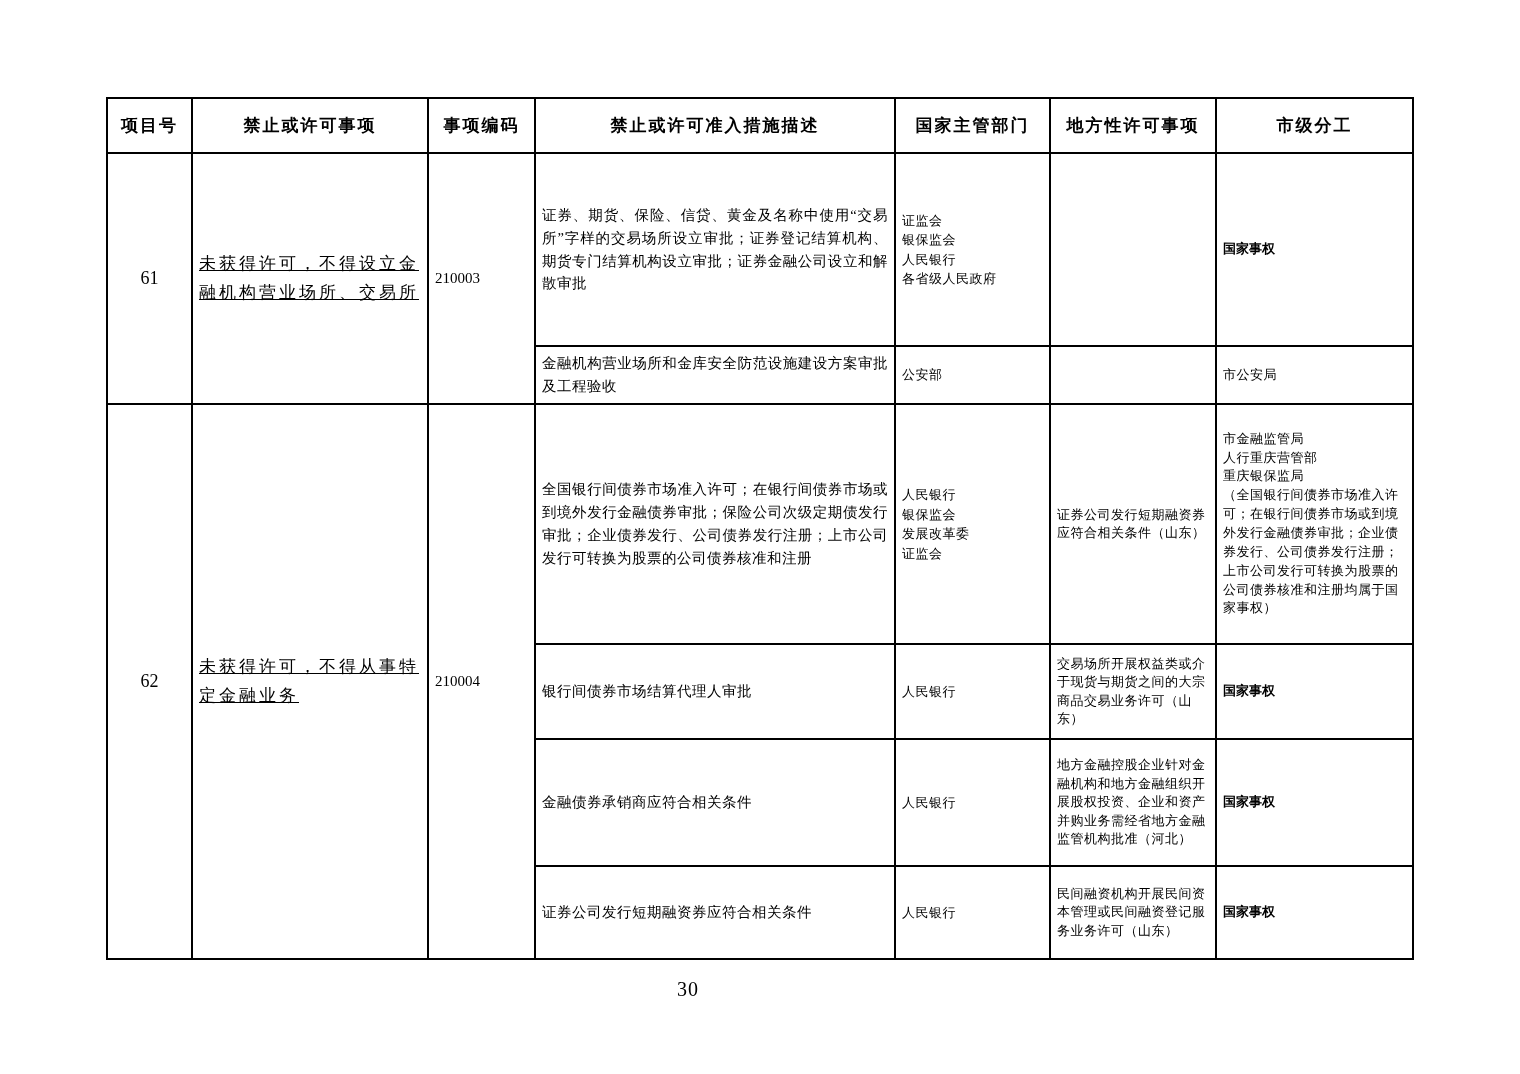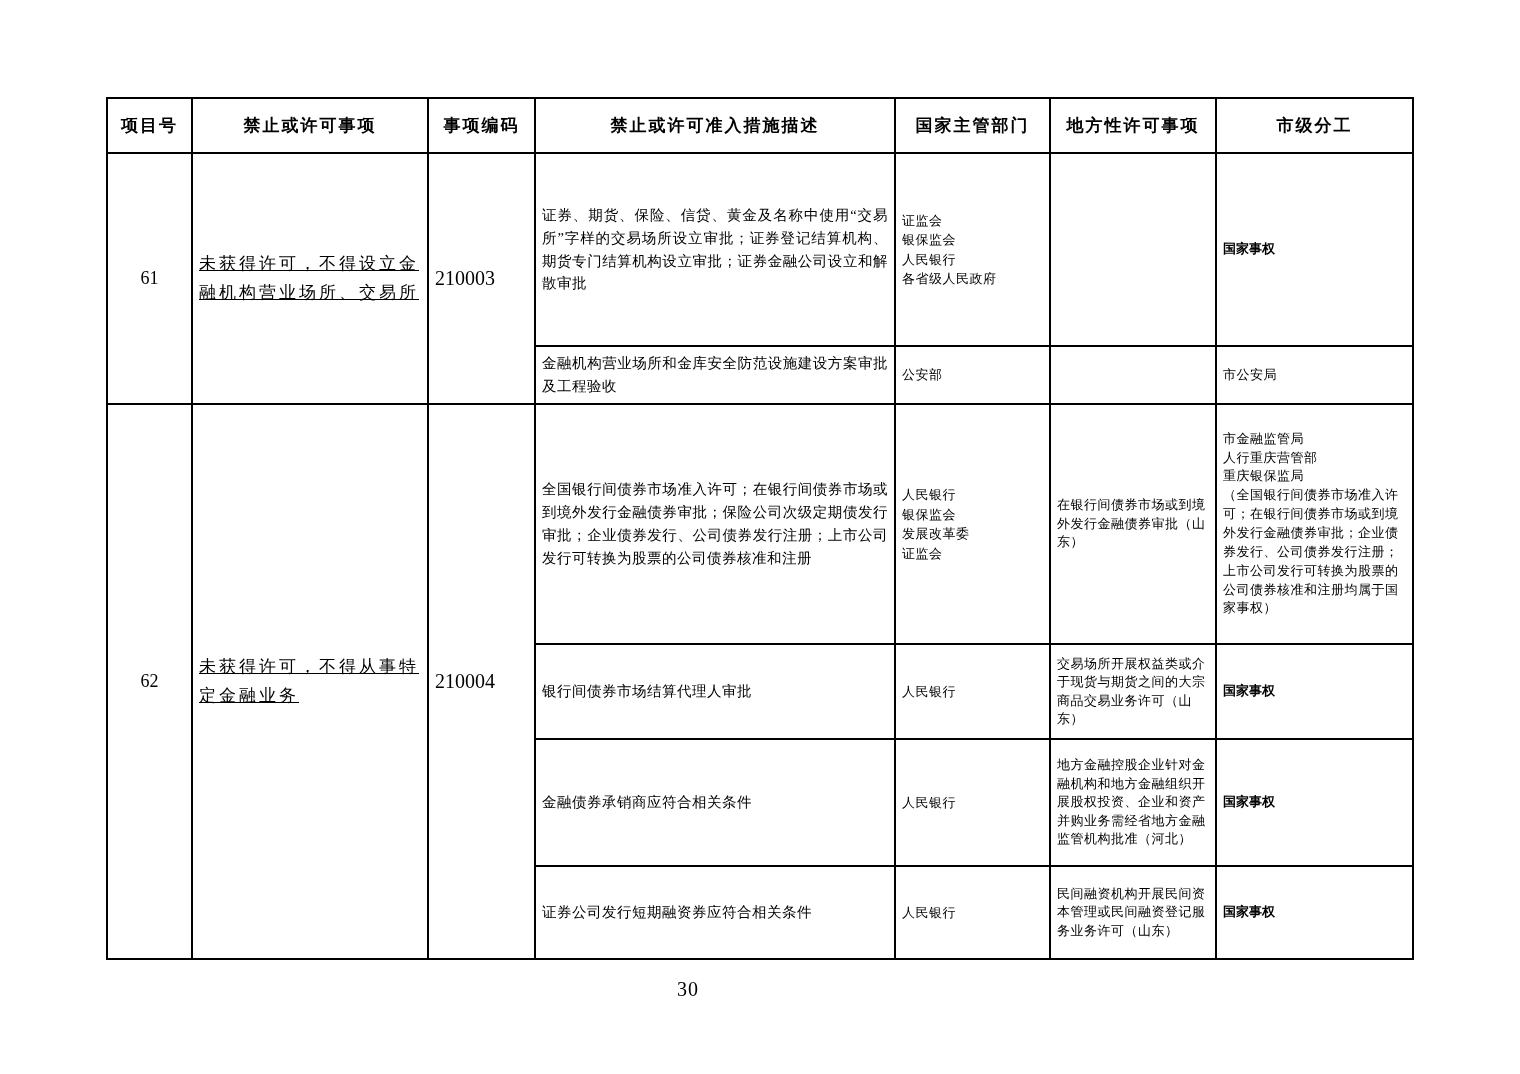--- a/index.html
+++ b/index.html
@@ -57,21 +57,21 @@
   td.cell-item {
     font-size: 17px;
     letter-spacing: 3px;
     line-height: 1.65;
     text-align: left;
     padding-left: 8px;
     padding-right: 6px;
     text-decoration: underline;
   }
   td.cell-code {
-    font-size: 20px;
+    font-size: 15px;
     text-align: left;
     padding-left: 3px;
   }
   td.cell-measure {
     font-size: 14.5px;
     line-height: 1.58;
     text-align: justify;
     letter-spacing: 0.5px;
     padding-left: 7px;
     padding-right: 7px;
@@ -152,21 +152,21 @@
 
     <tr class="r62a">
       <td class="cell-id rowspan-62" rowspan="4">62</td>
       <td class="cell-item rowspan-62" rowspan="4">未获得许可，不得从事特定金融业务</td>
       <td class="cell-code rowspan-62" rowspan="4">210004</td>
       <td class="cell-measure">全国银行间债券市场准入许可；在银行间债券市场或到境外发行金融债券审批；保险公司次级定期债发行审批；企业债券发行、公司债券发行注册；上市公司发行可转换为股票的公司债券核准和注册</td>
       <td class="cell-dept">人民银行
 银保监会
 发展改革委
 证监会</td>
-      <td class="cell-local">在银行间债券市场或到境外发行金融债券审批（山东）</td>
+      <td class="cell-local">证券公司发行短期融资券应符合相关条件（山东）</td>
       <td class="cell-city">市金融监管局
 人行重庆营管部
 重庆银保监局
 （全国银行间债券市场准入许可；在银行间债券市场或到境外发行金融债券审批；企业债券发行、公司债券发行注册；上市公司发行可转换为股票的公司债券核准和注册均属于国家事权）</td>
     </tr>
 
     <tr class="r62b">
       <td class="cell-measure">银行间债券市场结算代理人审批</td>
       <td class="cell-dept">人民银行</td>
       <td class="cell-local">交易场所开展权益类或介于现货与期货之间的大宗商品交易业务许可（山东）</td>

